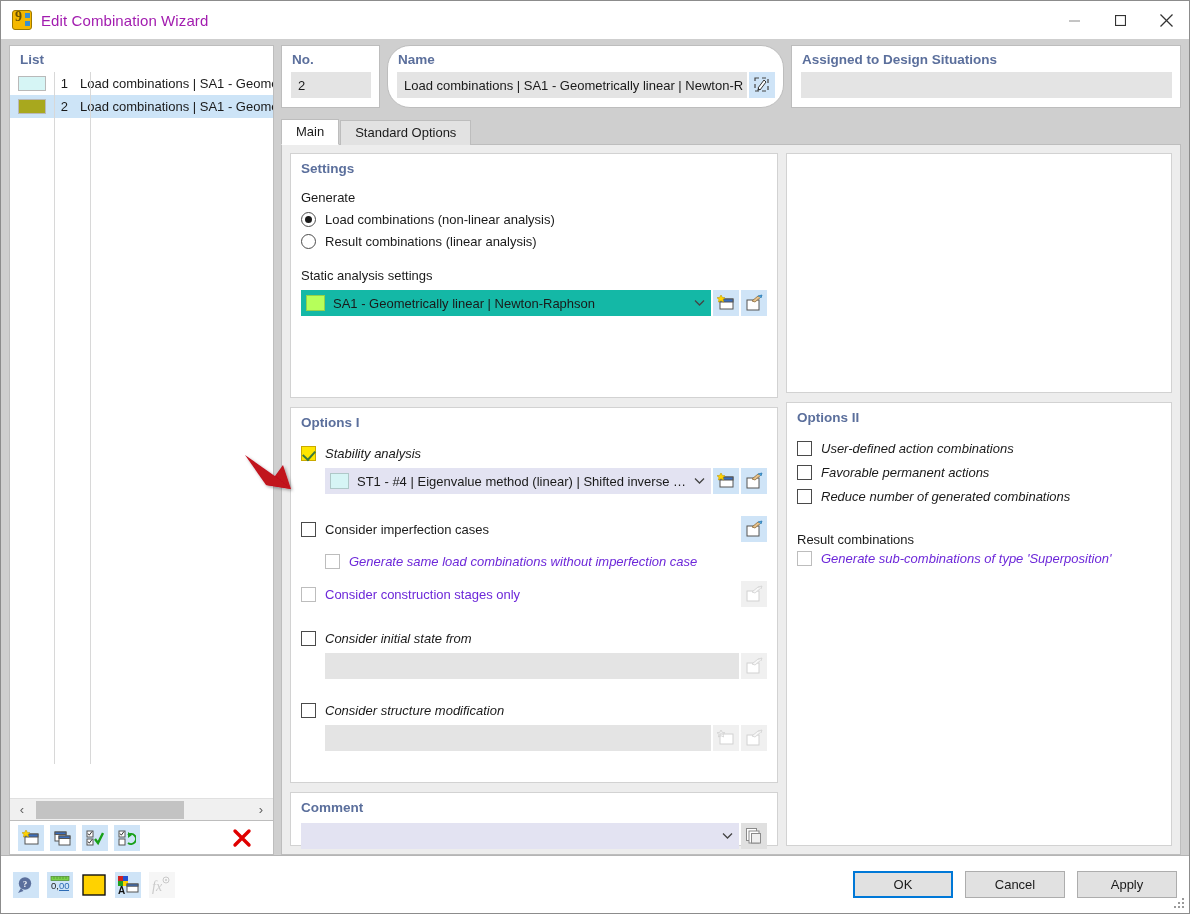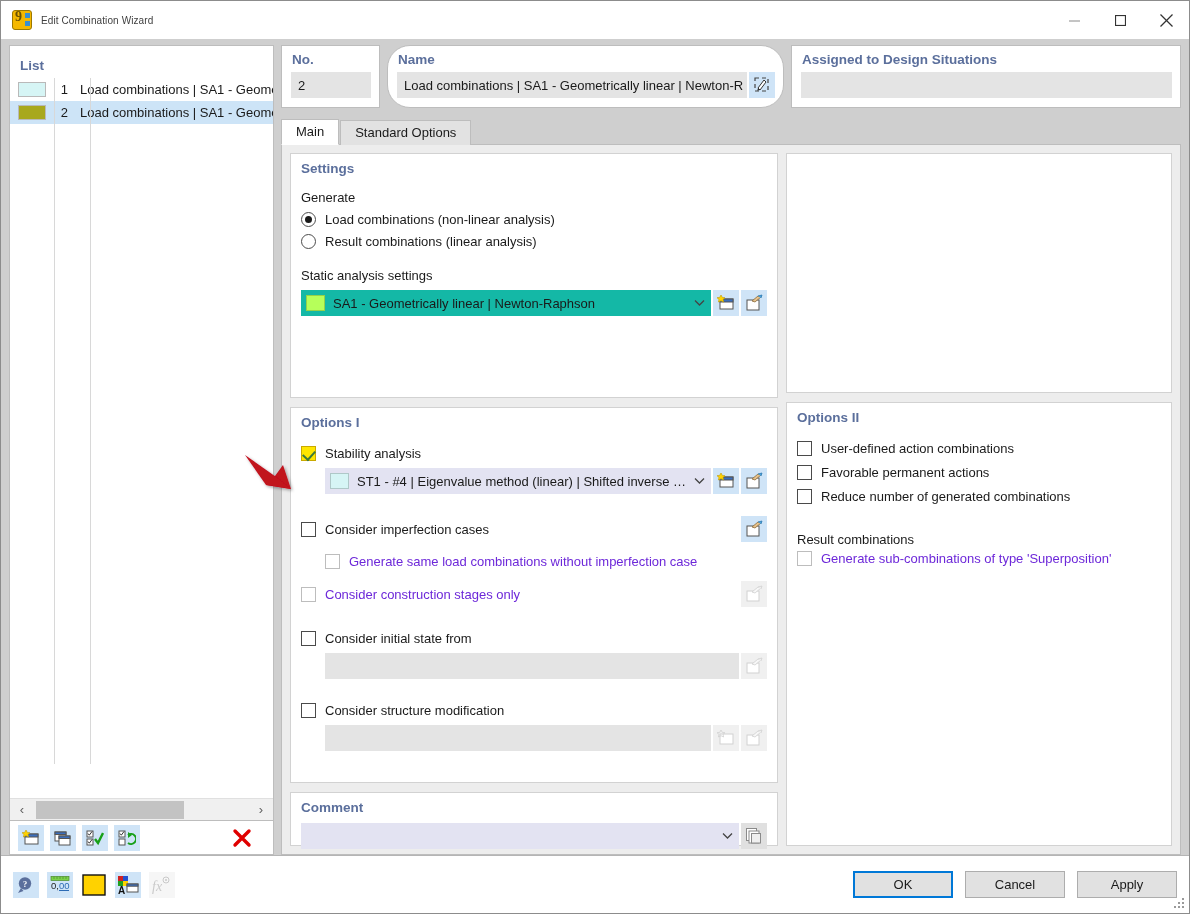--- a/index.html
+++ b/index.html
@@ -44,21 +44,21 @@
     font-family: "Liberation Serif", serif;
   }
   .app-icon::after {
     content: "";
     position: absolute; right: 1px; top: 2px;
     width: 5px; height: 5px;
     background: #3a8fd0;
     box-shadow: 0 8px 0 0 #3a8fd0;
   }
   .title-text {
-    font-size: 10px; color: #404040;
+    font-size: 15px; color: #a21caf;
     letter-spacing: .1px;
   }
   .win-btns { position: absolute; right: 0; top: 0; display: flex; height: 38px; }
   .win-btn {
     width: 46px; height: 38px;
     display: flex; align-items: center; justify-content: center;
     color: #333;
   }
   .win-btn svg { display: block; }
 
@@ -80,21 +80,21 @@
   .list-panel {
     background: #ffffff;
     border: 1px solid #bdbdbd;
     flex: 1;
     display: flex; flex-direction: column;
     position: relative;
     overflow: hidden;
   }
   .panel-title {
     color: #5b6f9c; font-weight: bold; font-size: 13.5px;
-    padding: 12px 0 5px 10px;
+    padding: 6px 0 5px 10px;
   }
   .list-rows { flex: 1; position: relative; }
   .list-grid-lines {
     position: absolute; top: 0; bottom: 34px; left: 0; right: 0;
     pointer-events: none;
   }
   .vline { position: absolute; top: 0; bottom: 0; width: 1px; background: #d8d8d8; }
   .list-row {
     height: 23px; display: flex; align-items: center;
     font-size: 13px;
@@ -224,21 +224,21 @@
     border: 1.6px solid #4c4c4c; background: #fff;
     flex: none; margin-right: 9px;
     position: relative;
   }
   .radio.checked::after {
     content: ""; position: absolute;
     left: 3px; top: 3px; width: 7px; height: 7px;
     border-radius: 50%; background: #1a1a1a;
   }
 
-  .cb-row { display: flex; align-items: flex-start; margin-top: 12px; }
+  .cb-row { display: flex; align-items: flex-start; margin-top: 12px; font-style: italic; }
   .cb {
     width: 15px; height: 15px; flex: none;
     border: 1.4px solid #4a4a4a; background: #fff;
     margin-right: 9px; position: relative;
   }
   .cb.checked { background: #ffe600; border-color: #c9a900; }
   .cb.checked::after {
     content: ""; position: absolute;
     left: 3px; top: 1px; width: 6px; height: 10px;
     border: solid #3c7a3c; border-width: 0 2px 2px 0;

